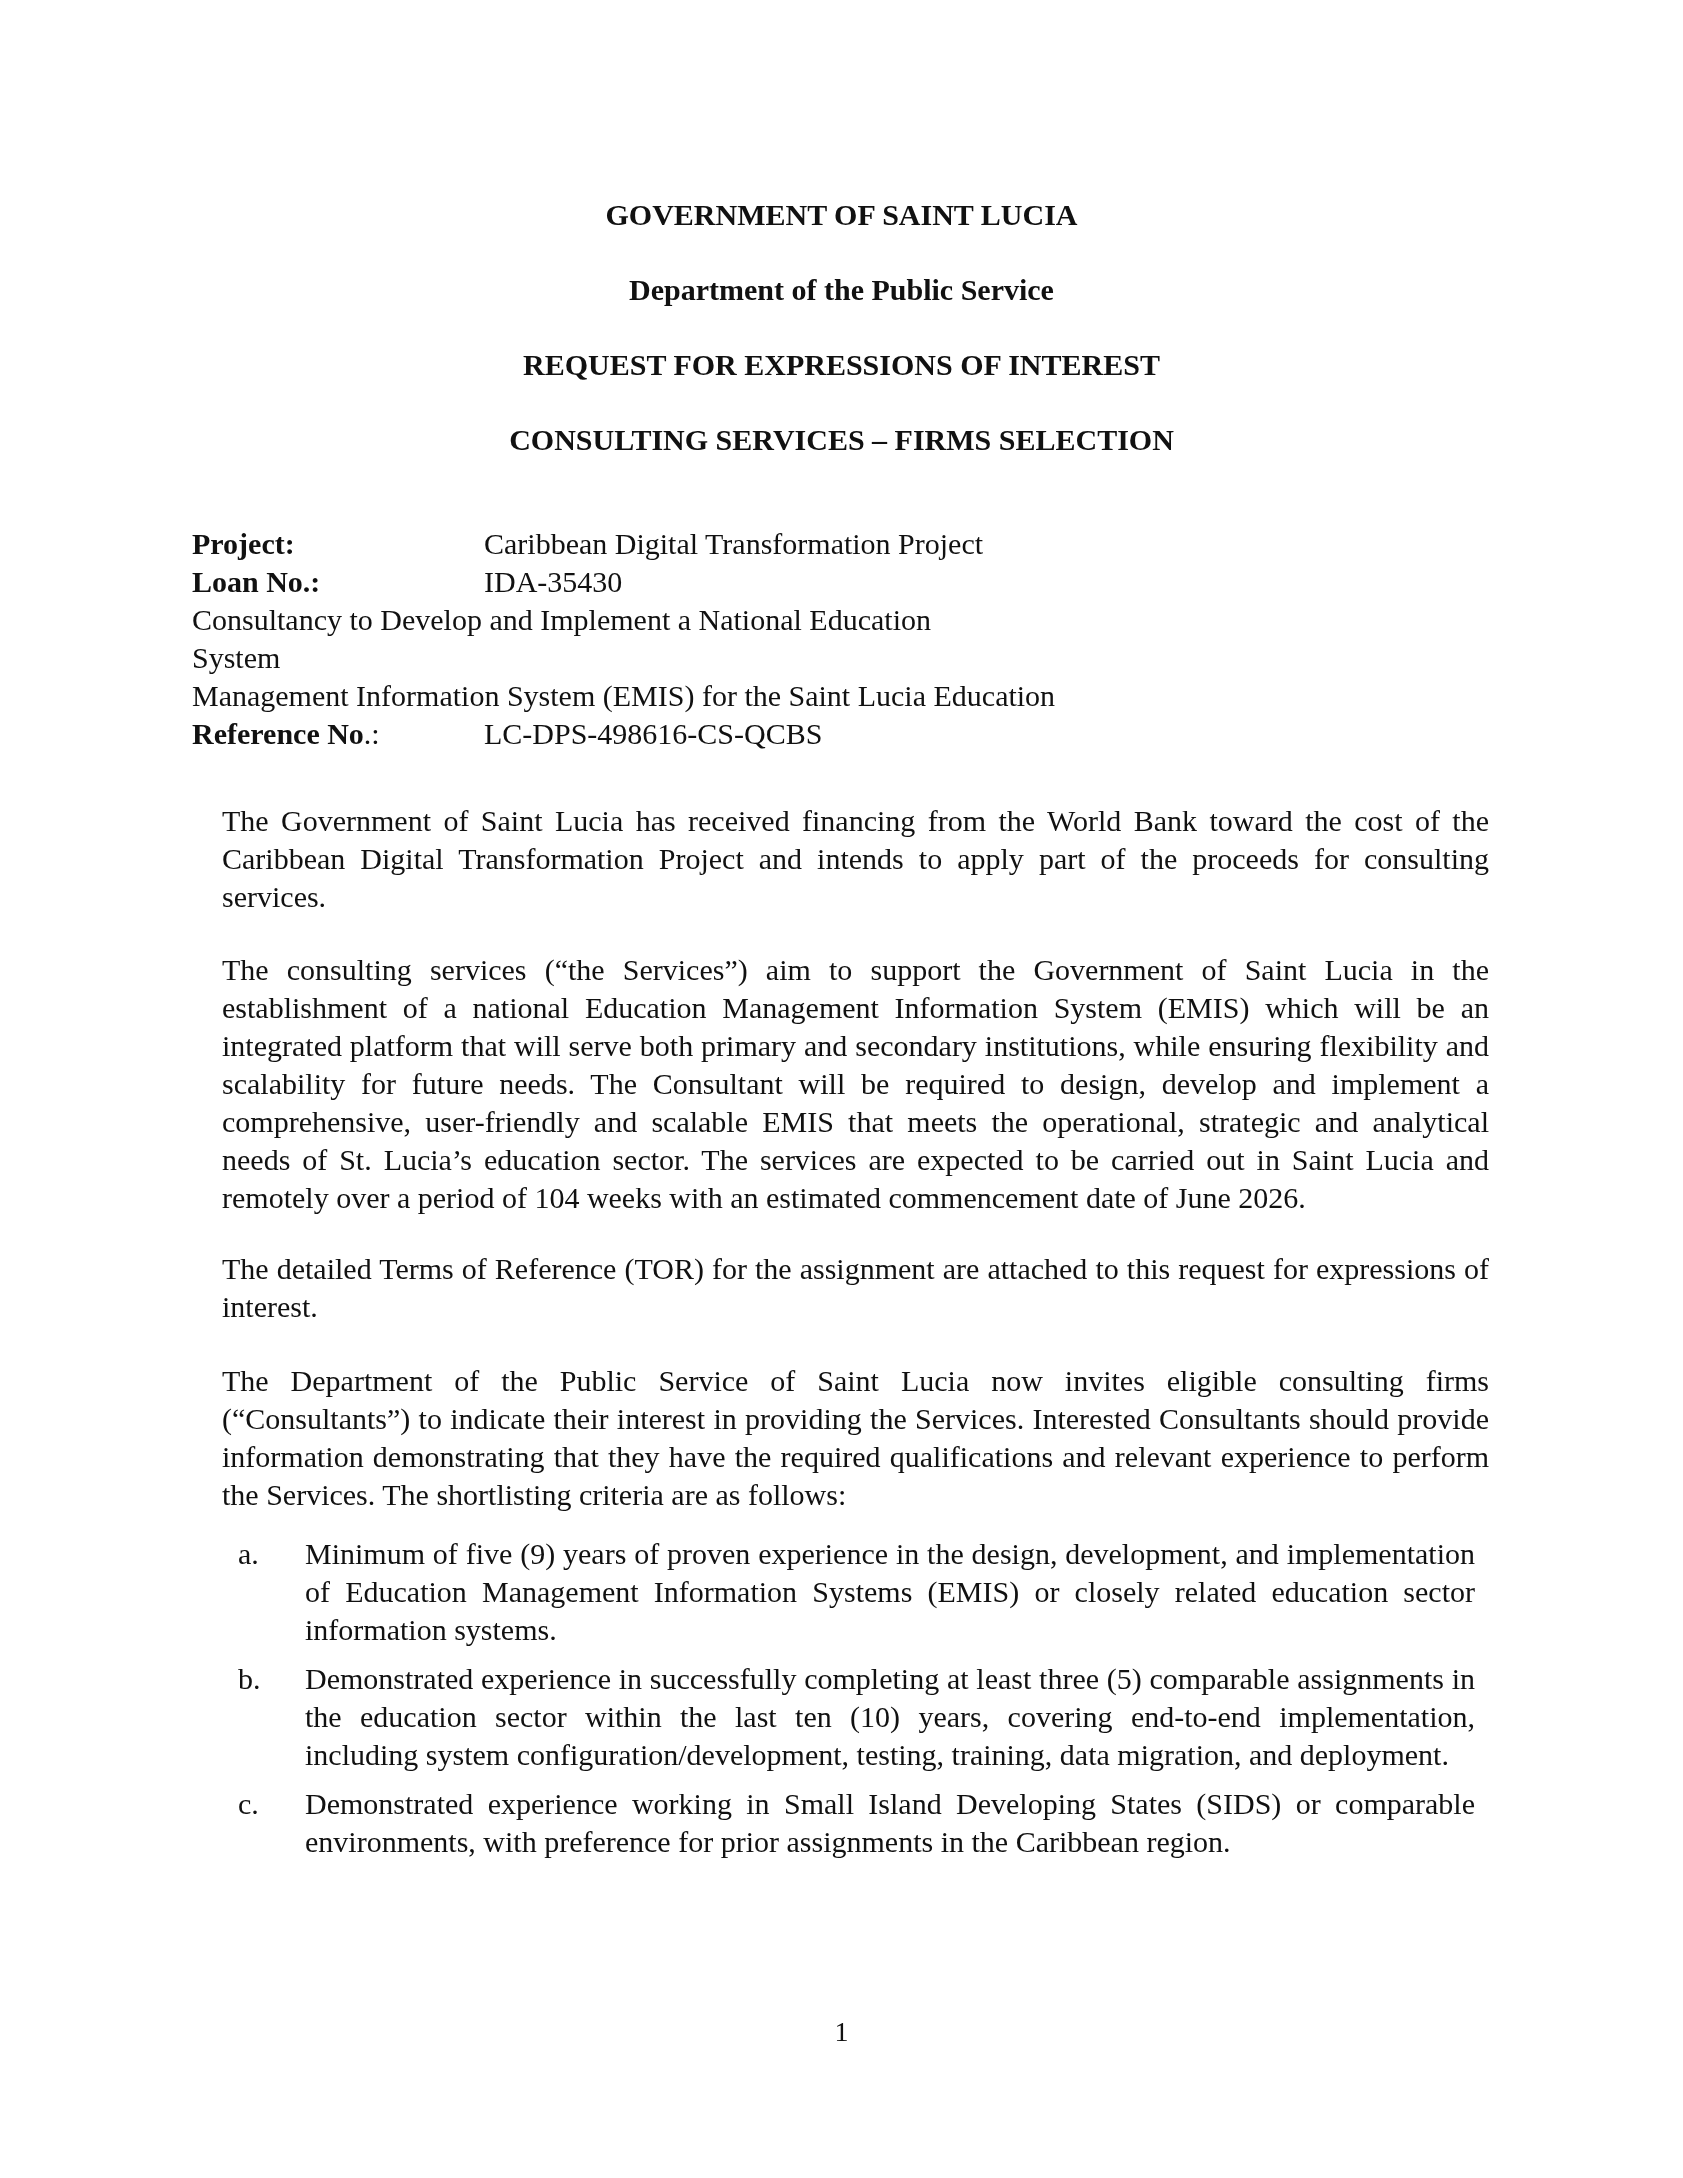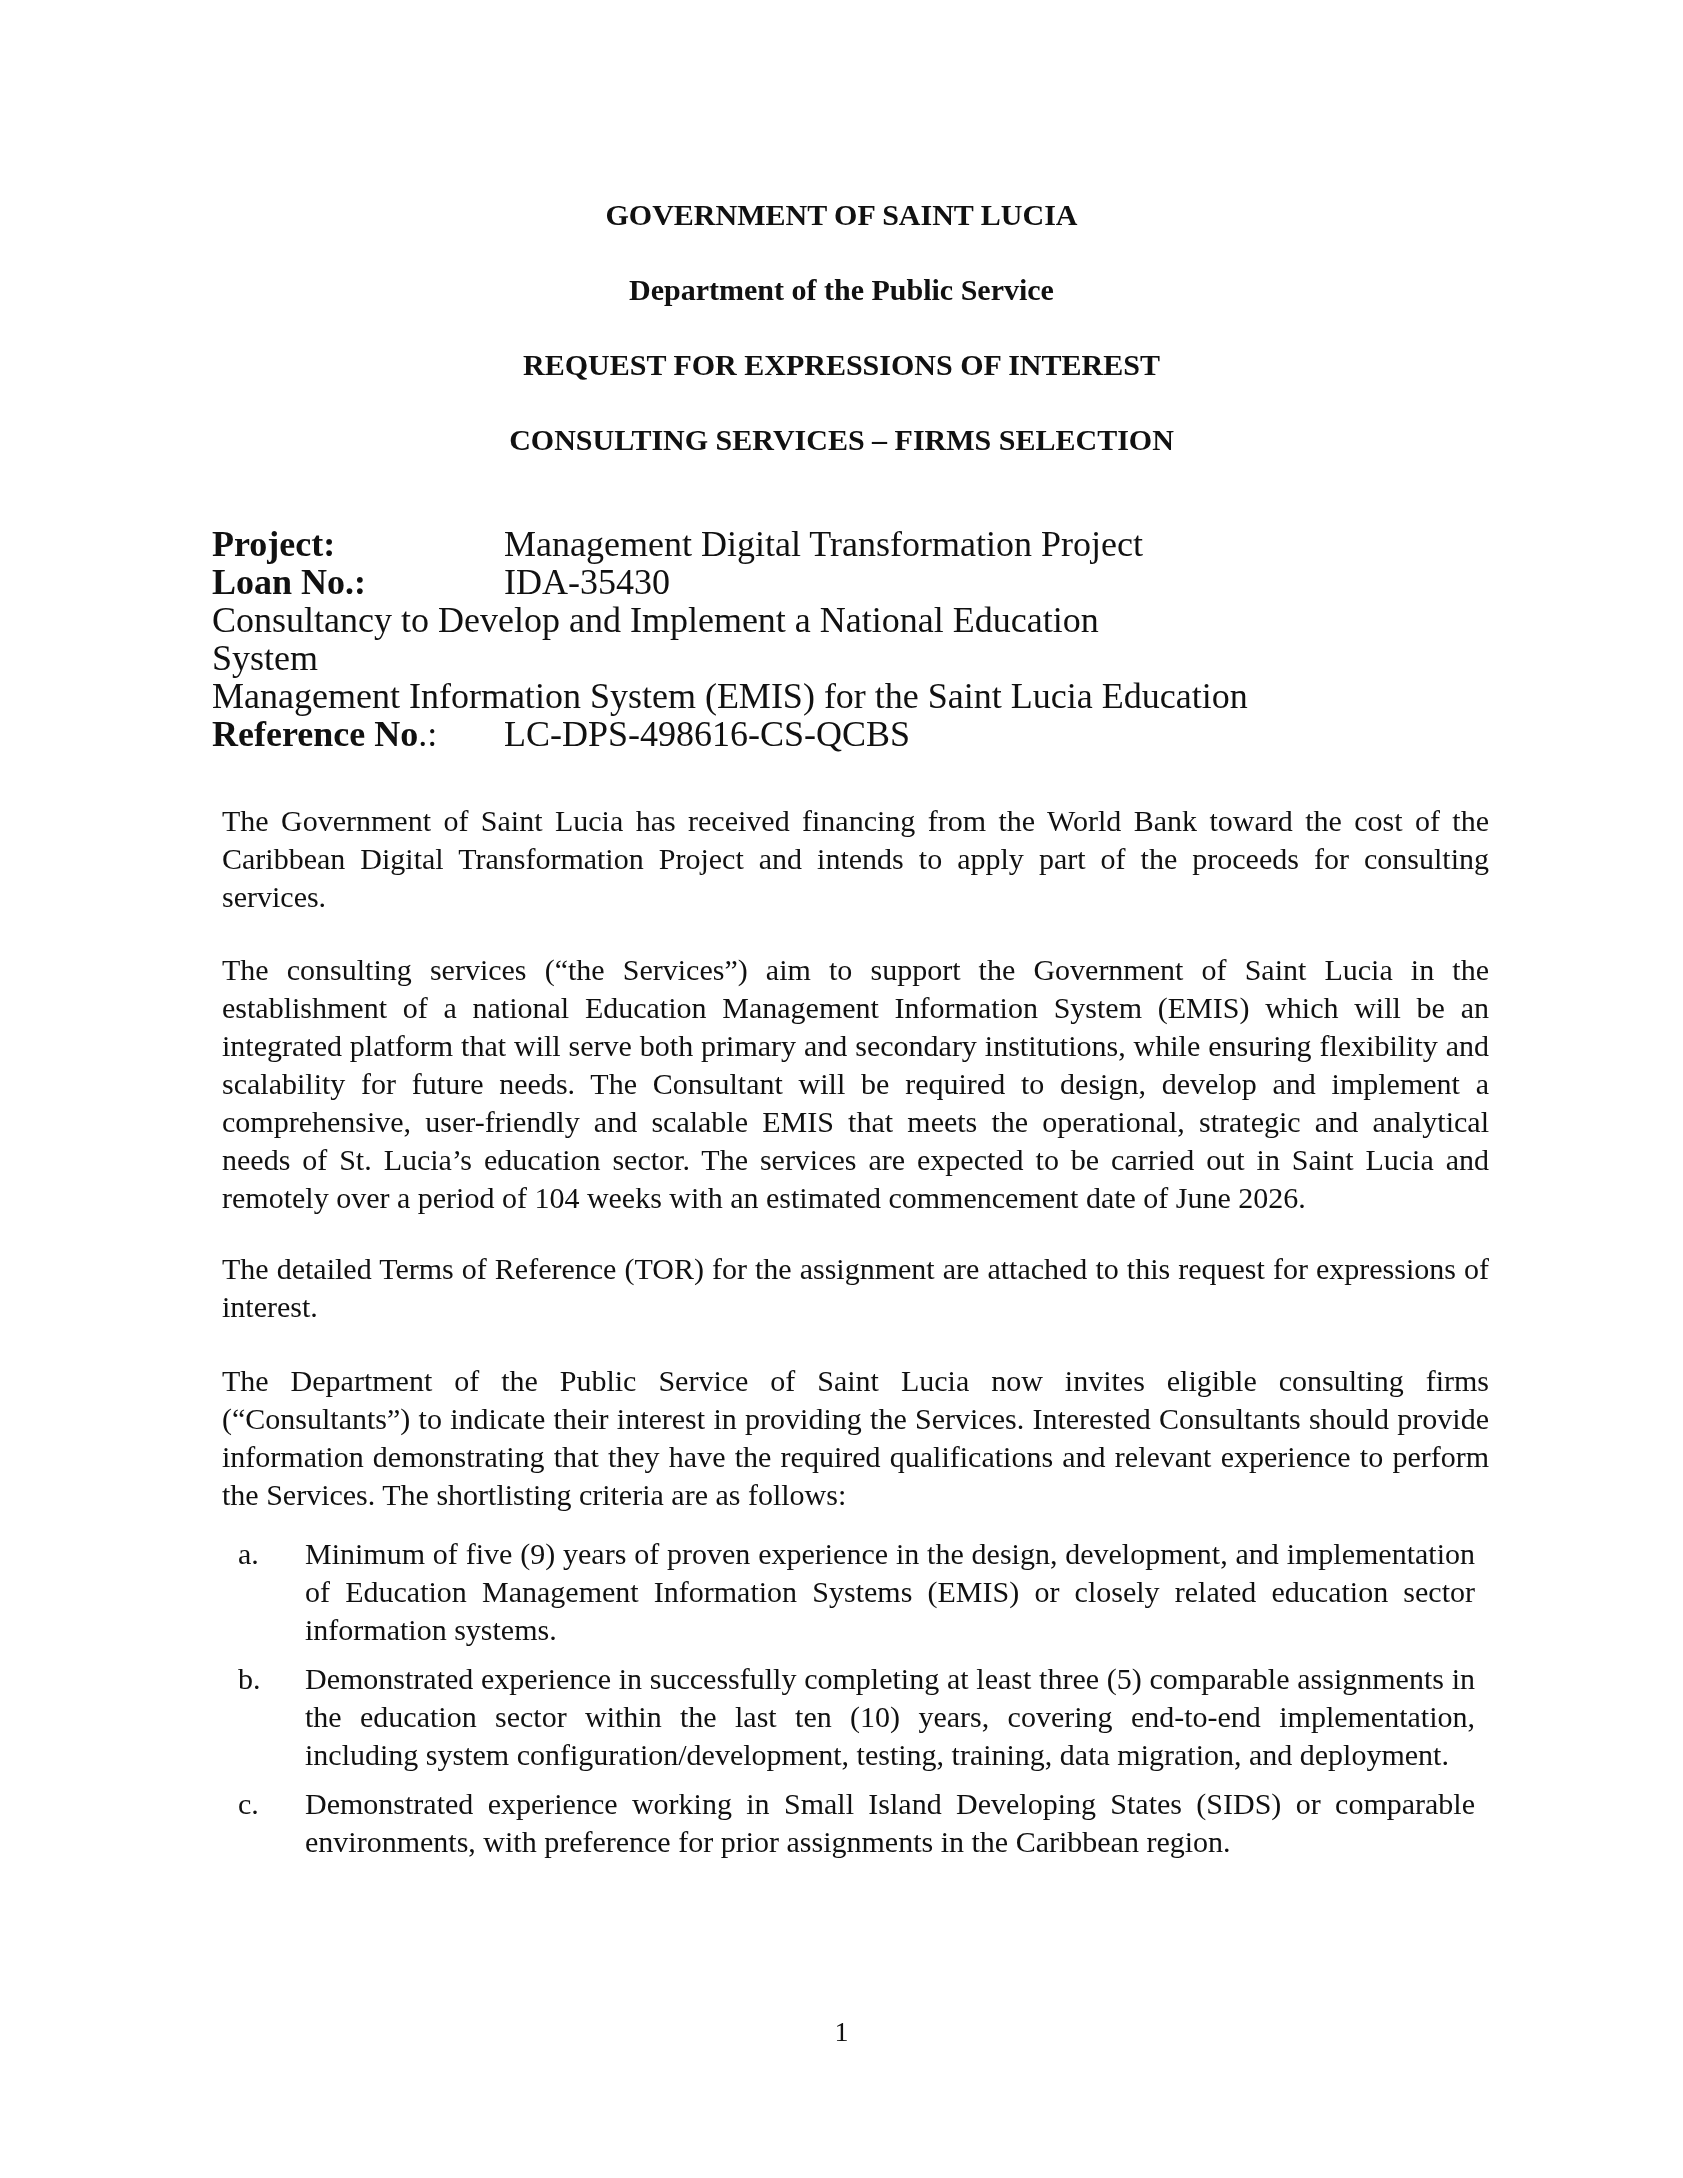--- a/index.html
+++ b/index.html
@@ -8,22 +8,22 @@
     font-family: "Liberation Serif", "DejaVu Serif", serif;
     color: #111111;
   }
   .page { position: absolute; left: 0; top: 0; width: 1683px; height: 2178px; }
   .heading {
     position: absolute; left: 0; width: 1683px; text-align: center;
     font-weight: bold; font-size: 30px; line-height: 38px;
     padding-left: 0px;
   }
   .meta {
-    position: absolute; left: 212px; top: 525px; width: 1267px;
-    font-size: 36px; line-height: 38px; font-family: Liberation Serif, serif;
+    position: absolute; left: 192px; top: 525px; width: 1267px;
+    font-size: 30px; line-height: 38px; font-family: Liberation Serif, serif;
   }
   .meta-row { display: flex; }
   .meta-label { width: 292px; flex: none; font-weight: bold; }
   .meta-label .colon-normal { font-weight: normal; }
   .meta-value { flex: 1; }
   .para {
     position: absolute; left: 208px; width: 1267px;
     font-size: 30px; line-height: 38px; text-align: justify;
     margin: 14px;
   }
@@ -45,21 +45,21 @@
 <div class="page">
 
   <div class="heading" style="top:196px">GOVERNMENT OF SAINT LUCIA</div>
   <div class="heading" style="top:271px">Department of the Public Service</div>
   <div class="heading" style="top:346px">REQUEST FOR EXPRESSIONS OF INTEREST</div>
   <div class="heading" style="top:421px">CONSULTING SERVICES – FIRMS SELECTION</div>
 
   <div class="meta">
     <div class="meta-row">
       <div class="meta-label">Project:</div>
-      <div class="meta-value">Management Digital Transformation Project</div>
+      <div class="meta-value">Caribbean Digital Transformation Project</div>
     </div>
     <div class="meta-row">
       <div class="meta-label">Loan No.:</div>
       <div class="meta-value">IDA-35430</div>
     </div>
     <div class="meta-row">
       <div class="meta-value">
         <div>Consultancy to Develop and Implement a National Education</div>
         <div>System</div>
         <div>Management Information System (EMIS) for the Saint Lucia Education</div>

